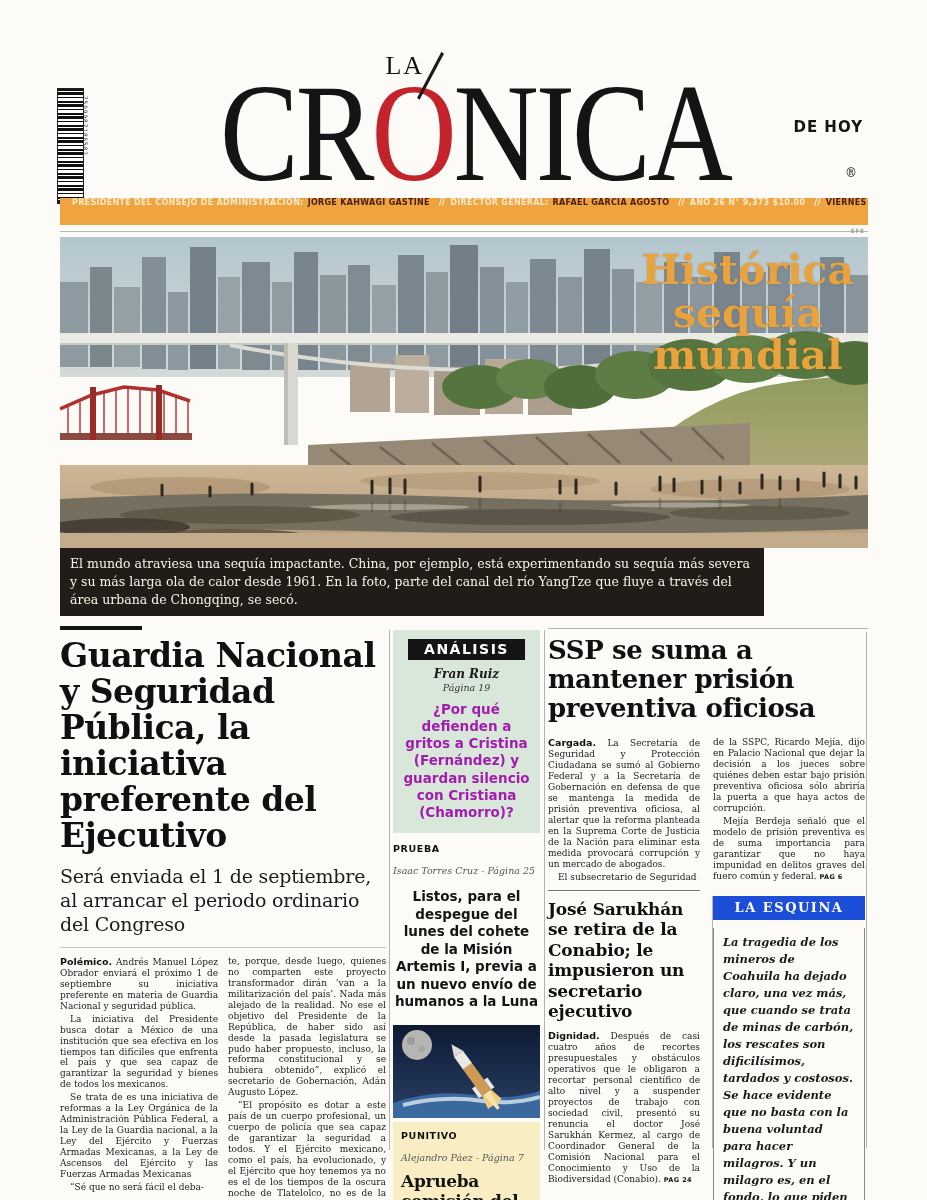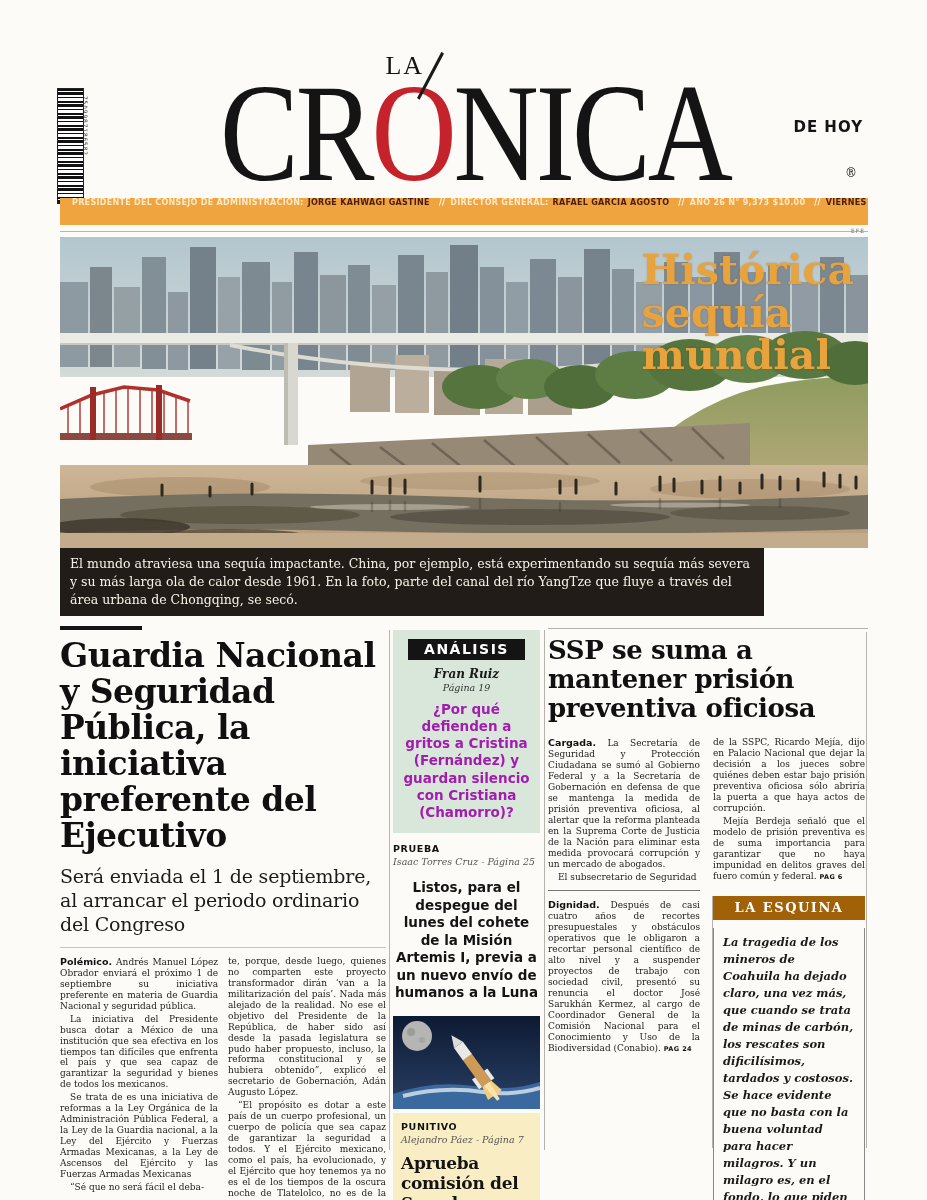--- a/index.html
+++ b/index.html
@@ -33,21 +33,21 @@
   .info-bar .lt{color:#fbe9c7;margin-right:4px;}
   .info-bar .dk{color:#4a1d10;margin-right:4px;}
   .info-bar .sep{color:#fff;margin:0 5px;}
   .rule-under-bar{position:absolute;left:60px;top:231px;width:808px;height:1px;background:#b9b6b0;}
   .photo-credit{position:absolute;right:62px;top:227px;font-family:"DejaVu Sans",sans-serif;
     font-size:6px;color:#777;letter-spacing:1px;}
 
   
   .hero{position:absolute;left:60px;top:237px;width:808px;height:311px;overflow:hidden;}
   .hero svg{display:block;}
-  .hero-headline{position:absolute;right:14px;top:12px;text-align:left;
+  .hero-headline{position:absolute;right:14px;top:12px;text-align:center;
     font-family:"DejaVu Serif",serif;font-weight:bold;font-size:41px;line-height:1.04;
     color:#e8a33d;text-shadow:0 0 2px rgba(60,40,0,.25);}
   .hero-headline span{display:block;}
   .caption-bar{position:absolute;left:60px;top:548px;width:704px;box-sizing:border-box;
     background:#211c17;color:#f6f2e7;padding:7px 10px 8px;font-family:"DejaVu Serif",serif;
     font-weight:normal;font-size:12.5px;line-height:1.42;}
 
   
   .vrule{position:absolute;width:1px;background:#b5b2ac;}
   .v1{left:389px;top:630px;height:520px;}
@@ -75,21 +75,21 @@
   .analysis-tag{display:inline-block;background:#141414;color:#fff;
     font-family:"DejaVu Sans",sans-serif;font-weight:bold;font-size:14px;letter-spacing:1.5px;
     padding:2px 16px 3px;}
   .analysis-author{margin-top:7px;font-weight:bold;font-style:italic;font-size:12px;color:#1a1a1a;}
   .analysis-page{font-style:italic;font-size:9.5px;color:#333;margin-top:1px;}
   .analysis-headline{margin-top:8px;font-family:"DejaVu Sans",sans-serif;font-weight:bold;
     font-size:13.5px;line-height:1.27;color:#a21caf;}
   .prueba-sec{padding:10px 0 6px;}
   .sec-tag{font-family:"DejaVu Sans",sans-serif;font-weight:bold;font-size:9.5px;
     letter-spacing:.6px;color:#111;}
-  .sec-byline{font-style:italic;font-size:9.5px;color:#555;margin-top:2px;}
+  .sec-byline{font-style:italic;font-size:9.5px;color:#555;margin-top:11px;}
   .prueba-headline{margin-top:12px;font-family:"DejaVu Sans",sans-serif;font-weight:bold;
     font-size:13.5px;line-height:1.3;text-align:center;color:#141414;}
   .rocket{margin-top:8px;}
   .punitivo-box{background:#f9edc4;box-sizing:border-box;padding:8px 8px 14px;}
   .punitivo-headline{margin-top:9px;font-family:"DejaVu Serif",serif;font-weight:bold;
     font-size:17px;line-height:1.17;letter-spacing:-.3px;color:#141414;}
 
   
   .col-right{position:absolute;left:548px;top:628px;width:320px;}
   .top-rule{height:1px;background:#b5b2ac;margin-bottom:7px;}
@@ -97,21 +97,21 @@
     line-height:1.12;letter-spacing:-.4px;color:#101010;}
   .ssp-body{display:flex;gap:13px;margin-top:14px;}
   .ssp-col{width:152px;}
 
   .sarukhan{position:absolute;left:548px;top:890px;width:152px;}
   .sar-rule{height:1px;background:#777;margin-bottom:8px;}
   .sar-headline{font-family:"DejaVu Serif",serif;font-weight:bold;font-size:17px;
     line-height:1.2;letter-spacing:-.2px;color:#101010;margin-bottom:9px;}
 
   .esquina{position:absolute;left:713px;top:896px;width:152px;}
-  .esquina-header{background:#a16207;color:#fff;text-align:center;
+  .esquina-header{background:#1d4ed8;color:#fff;text-align:center;
     font-family:"DejaVu Serif",serif;font-weight:bold;font-size:13px;letter-spacing:1.5px;
     padding:4px 0 5px;}
   .esquina-body{margin-top:8px;box-sizing:border-box;border-left:1px solid #888;
     border-right:1px solid #888;min-height:218px;padding:6px 9px;
     font-weight:bold;font-style:italic;font-size:11.5px;line-height:1.48;color:#1a1a1a;}
 </style>
 </head>
 <body>
 
 <div class="page">
@@ -350,20 +350,21 @@
       </div>
       <div class="ssp-col">
         <p class="body-p">de la SSPC, Ricardo Mejía, dijo en Palacio Nacional que dejar la decisión a los jueces sobre quiénes deben estar bajo prisión preventiva oficiosa sólo abriría la puerta a que haya actos de corrupción.</p>
         <p class="body-p indent"><span>Mejía Berdeja señaló que el modelo de prisión preventiva es de suma importancia para garantizar que no haya impunidad en delitos graves del fuero común y federal.</span> <span class="pag">PAG 6</span></p>
       </div>
     </div>
   </div>
 
   <div class="sarukhan">
     <div class="sar-rule"></div>
+    <div class="sar-headline">José Sarukhán se retira de la Conabio; le impusieron un secretario ejecutivo</div>
     <p class="body-p"><span class="kicker">Dignidad.</span> <span>Después de casi cuatro años de recortes presupuestales y obstáculos operativos que le obligaron a recortar personal científico de alto nivel y a suspender proyectos de trabajo con sociedad civil, presentó su renuncia el doctor José Sarukhán Kermez, al cargo de Coordinador General de la Comisión Nacional para el Conocimiento y Uso de la Biodiversidad (Conabio).</span> <span class="pag">PAG 24</span></p>
   </div>
 
   <div class="esquina">
     <div class="esquina-header">LA ESQUINA</div>
     <div class="esquina-body">La tragedia de los mineros de Coahuila ha dejado claro, una vez más, que cuando se trata de minas de carbón, los rescates son dificilísimos, tardados y costosos. Se hace evidente que no basta con la buena voluntad para hacer milagros. Y un milagro es, en el fondo, lo que piden los familiares de las víctimas.</div>
   </div>
 
 </div>
 

